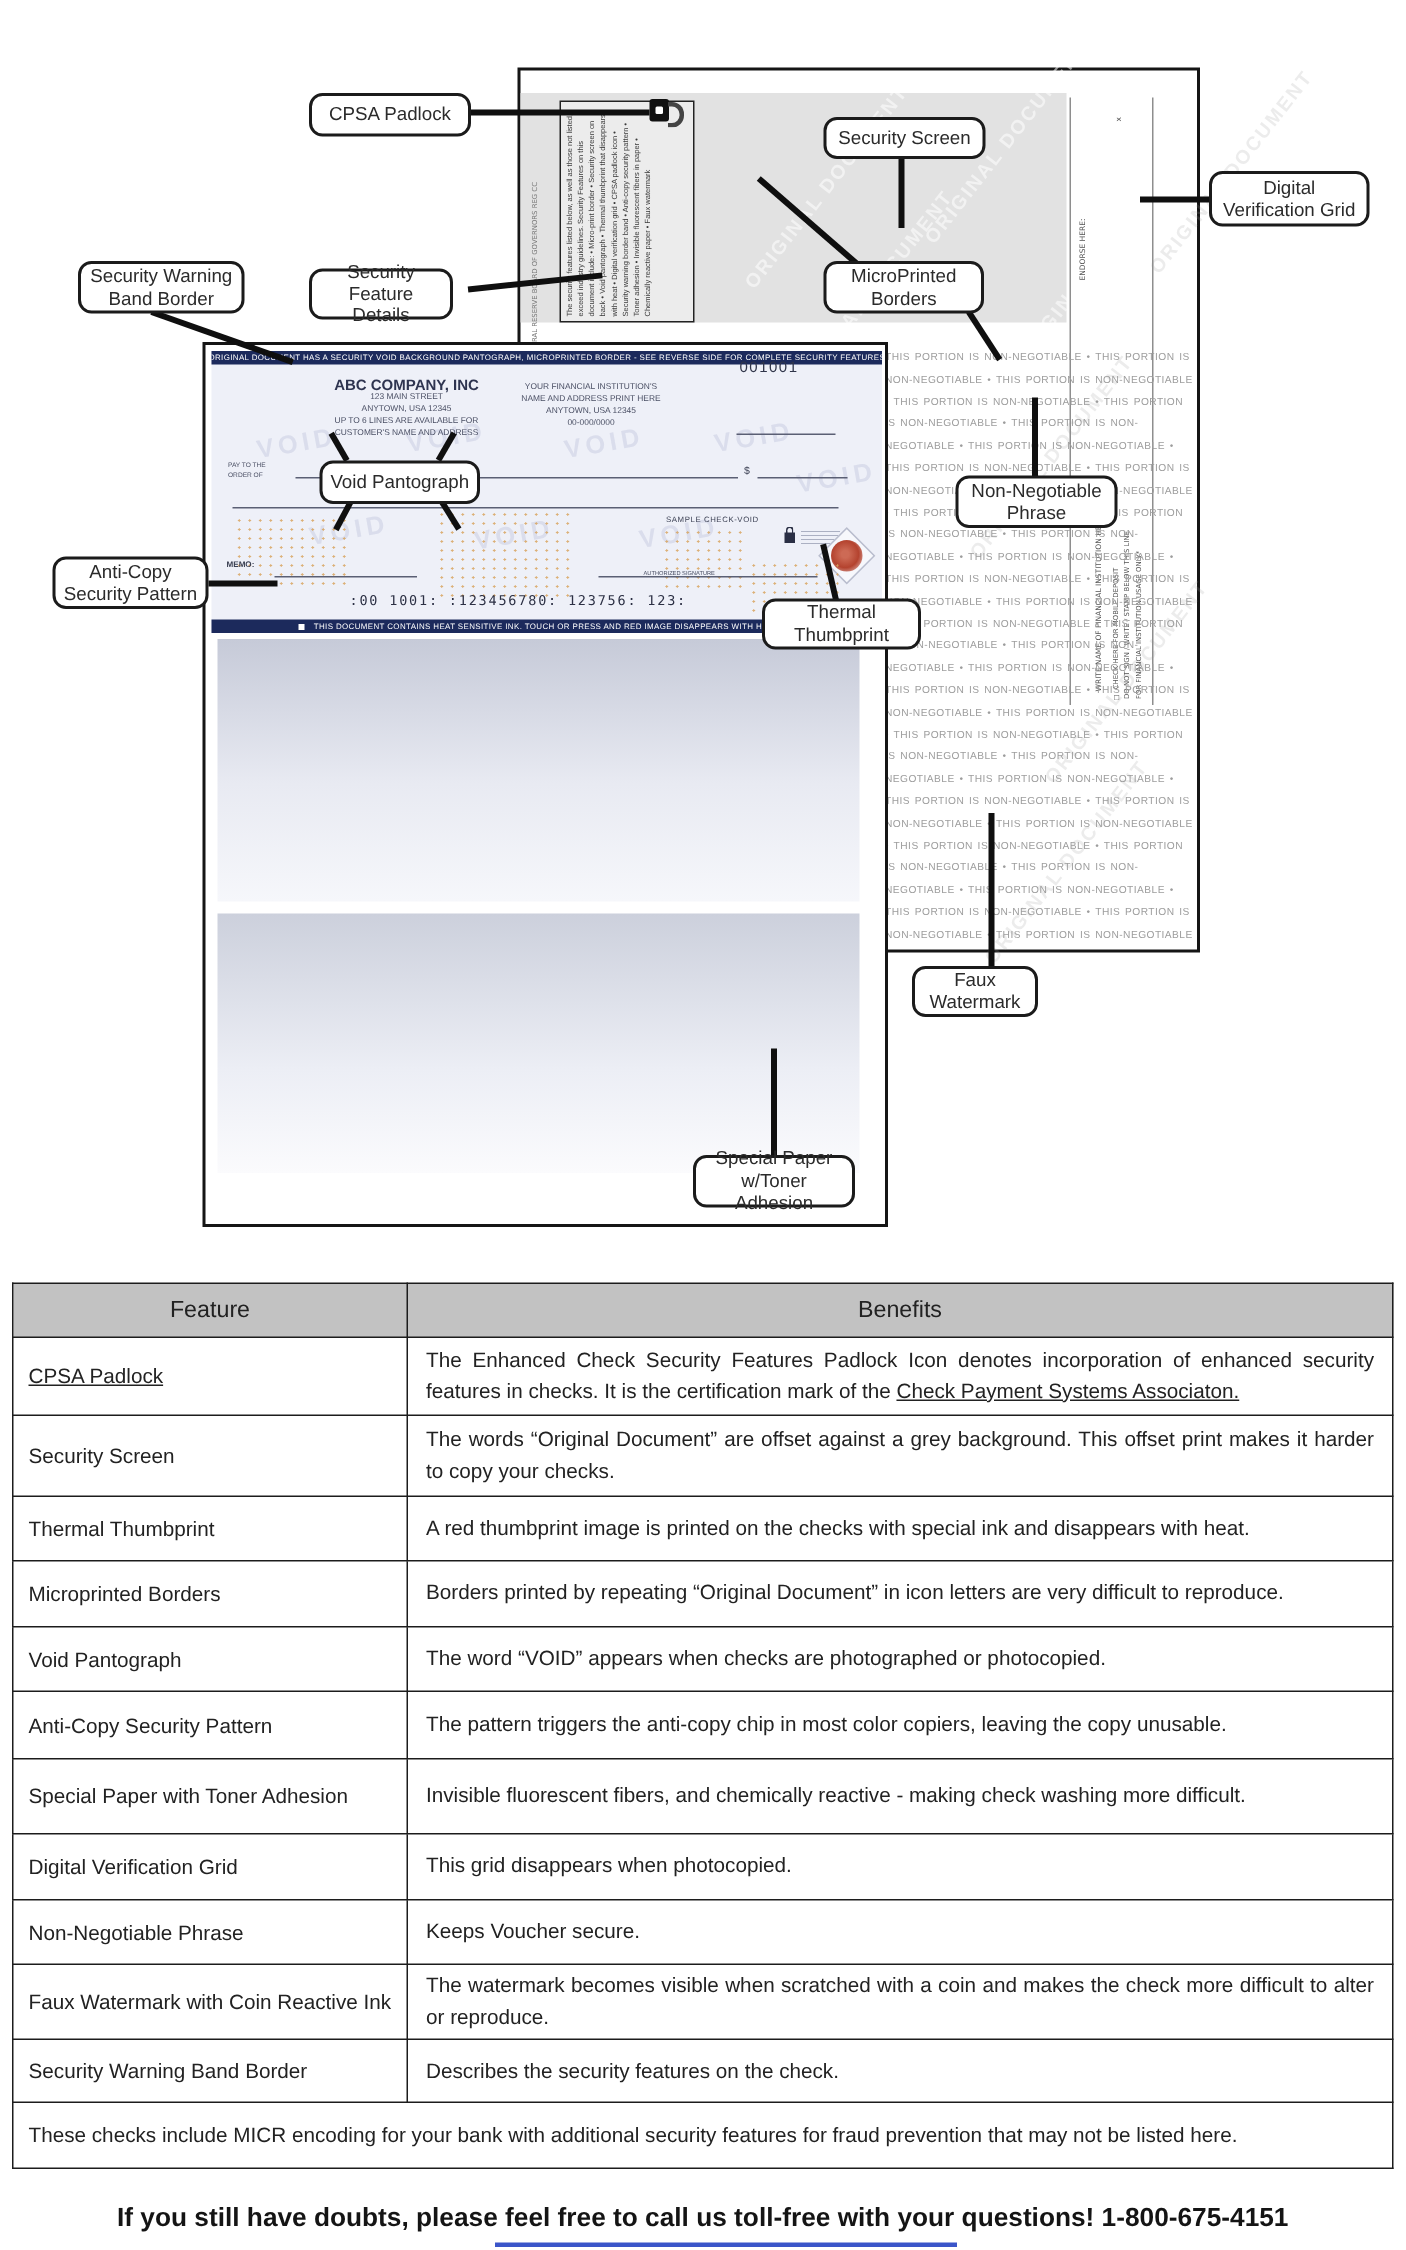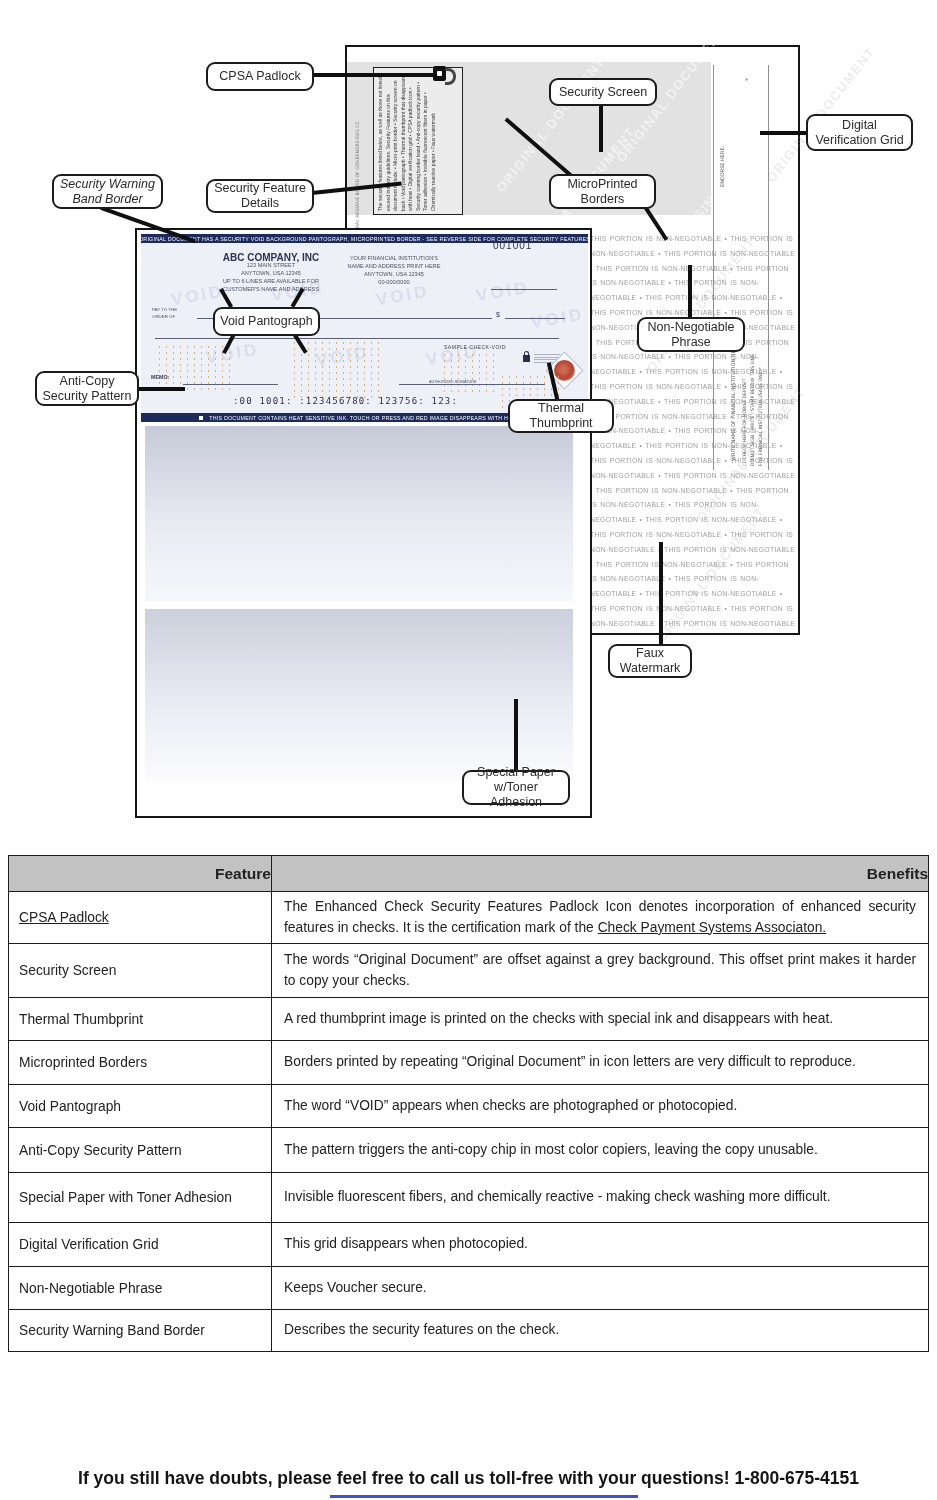--- a/index.html
+++ b/index.html
@@ -73,21 +73,21 @@
   .lbl { position:absolute; background:#fff; border:2px solid #1b1b1b; border-radius:9px;
          display:flex; align-items:center; justify-content:center; text-align:center;
          font-size:12.5px; line-height:1.18; color:#2b2b2b; white-space:pre-line;
          z-index:40; padding:1px 4px; }
   .conn { position:absolute; background:#0f0f0f; z-index:30; transform-origin:left center; }
 
   
   .tbl-wrap { position:absolute; left:8px; top:855px; width:921px; z-index:10; }
   table { border-collapse:collapse; width:100%; table-layout:fixed; }
   th, td { border:1.6px solid #1c1c1c; vertical-align:middle; color:#222; }
-  th { background:#c2c2c2; height:36px; font-size:15.5px; font-weight:bold; text-align:right; }
+  th { background:#c2c2c2; height:36px; font-size:15.5px; font-weight:normal; text-align:center; }
   col.c1 { width:263px; }
   td.feat { padding:4px 6px 4px 10px; font-size:13.8px; }
   td.bene { padding:4px 12px; font-size:13.8px; line-height:1.5; }
   td.bene.just { text-align:justify; }
   .tlink { text-decoration:underline; cursor:pointer; }
   td.footnote { padding:6px 10px; font-size:13.8px; }
 
   .footer { position:absolute; left:0; top:1468px; width:100%; text-align:center;
             font-size:17.5px; font-weight:bold; color:#141414; }
   .blue-line { position:absolute; left:330px; top:1495px; width:308px; height:3px; background:#3b55c9; }
@@ -213,23 +213,23 @@
   <div class="conn" style="left:688px; top:265px; width:3.5px; height:53px;"></div>
   <div class="conn" style="left:139px; top:387px; width:46px; height:3.5px;"></div>
   <div class="conn" style="left:549px; top:361px; width:41px; height:3.5px; transform:rotate(77deg);"></div>
   <div class="conn" style="left:659px; top:542px; width:3.5px; height:104px;"></div>
   <div class="conn" style="left:514px; top:699px; width:3.5px; height:73px;"></div>
 
   <div class="lbl" style="left:206px; top:62px;  width:108px; height:29px;">CPSA Padlock</div>
   <div class="lbl" style="left:549px; top:78px;  width:108px; height:28px;">Security Screen</div>
   <div class="lbl" style="left:806px; top:114px; width:107px; height:37px;">Digital
 Verification Grid</div>
-  <div class="lbl" style="left:52px;  top:174px; width:111px; height:35px;font-style:italic;">Security Warning
+  <div class="lbl" style="left:52px;  top:174px; width:111px; height:35px;">Security Warning
 Band Border</div>
-  <div class="lbl" style="left:206px; top:179px; width:108px; height:34px;">Security Feature
+  <div class="lbl" style="left:206px; top:179px; width:96px; height:34px;">Security Feature
 Details</div>
   <div class="lbl" style="left:549px; top:174px; width:107px; height:35px;">MicroPrinted
 Borders</div>
   <div class="lbl" style="left:213px; top:307px; width:107px; height:29px;">Void Pantograph</div>
   <div class="lbl" style="left:637px; top:317px; width:108px; height:35px;">Non-Negotiable
 Phrase</div>
   <div class="lbl" style="left:35px;  top:371px; width:104px; height:35px;">Anti-Copy
 Security Pattern</div>
   <div class="lbl" style="left:508px; top:399px; width:106px; height:34px;">Thermal
 Thumbprint</div>
@@ -279,24 +279,31 @@
         <td class="bene">Invisible fluorescent fibers, and chemically reactive - making check washing more difficult.</td>
       </tr>
       <tr style="height:44px;">
         <td class="feat">Digital Verification Grid</td>
         <td class="bene">This grid disappears when photocopied.</td>
       </tr>
       <tr style="height:43px;">
         <td class="feat">Non-Negotiable Phrase</td>
         <td class="bene">Keeps Voucher secure.</td>
       </tr>
+      <tr style="height:45px;">
+        <td class="feat">Faux Watermark with Coin Reactive Ink</td>
+        <td class="bene just">The watermark becomes visible when scratched with a coin and makes the check more difficult to alter or reproduce.</td>
+      </tr>
       <tr style="height:42px;">
         <td class="feat">Security Warning Band Border</td>
         <td class="bene">Describes the security features on the check.</td>
       </tr>
+      <tr style="height:44px;">
+        <td class="footnote" colspan="2">These checks include MICR encoding for your bank with additional security features for fraud prevention that may not be listed here.</td>
+      </tr>
     </tbody>
       </table>
   </div>
 
   <div class="footer">If you still have doubts, please feel free to call us toll-free with your questions! 1-800-675-4151</div>
   <div class="blue-line"></div>
 
 </div>
 
 </body></html>

